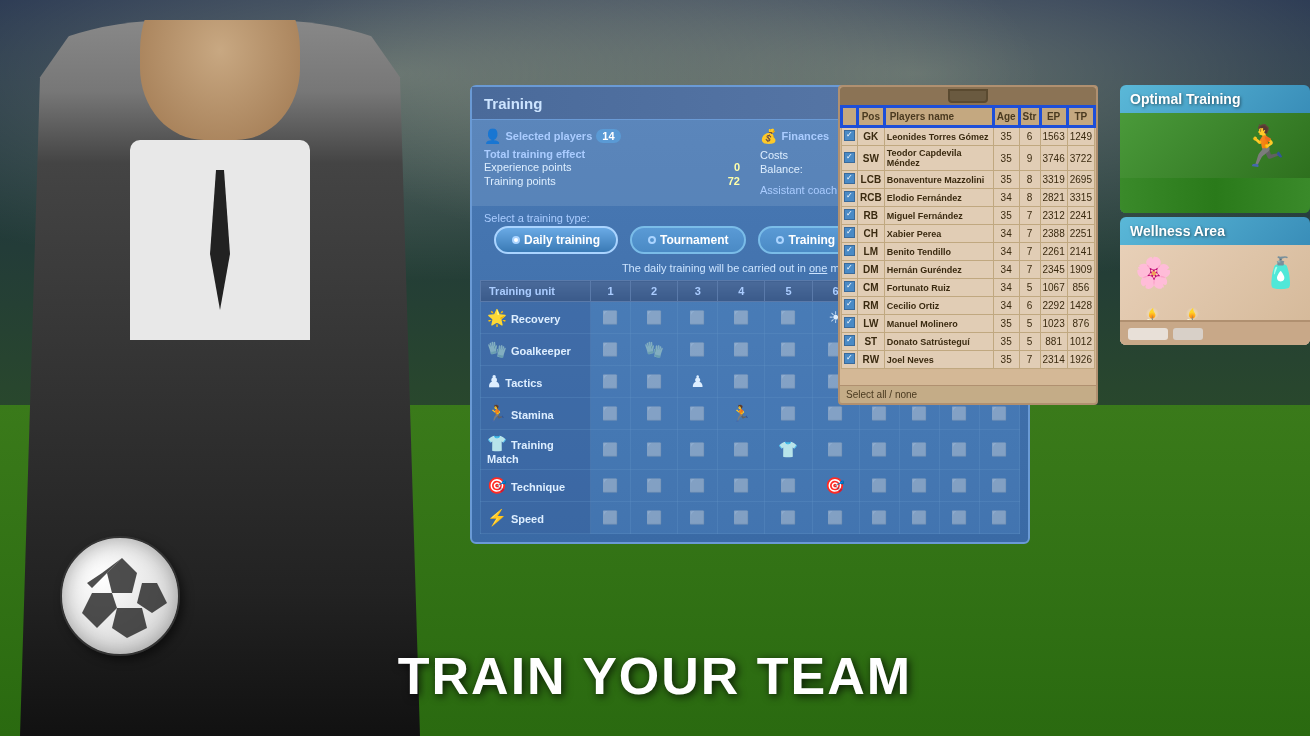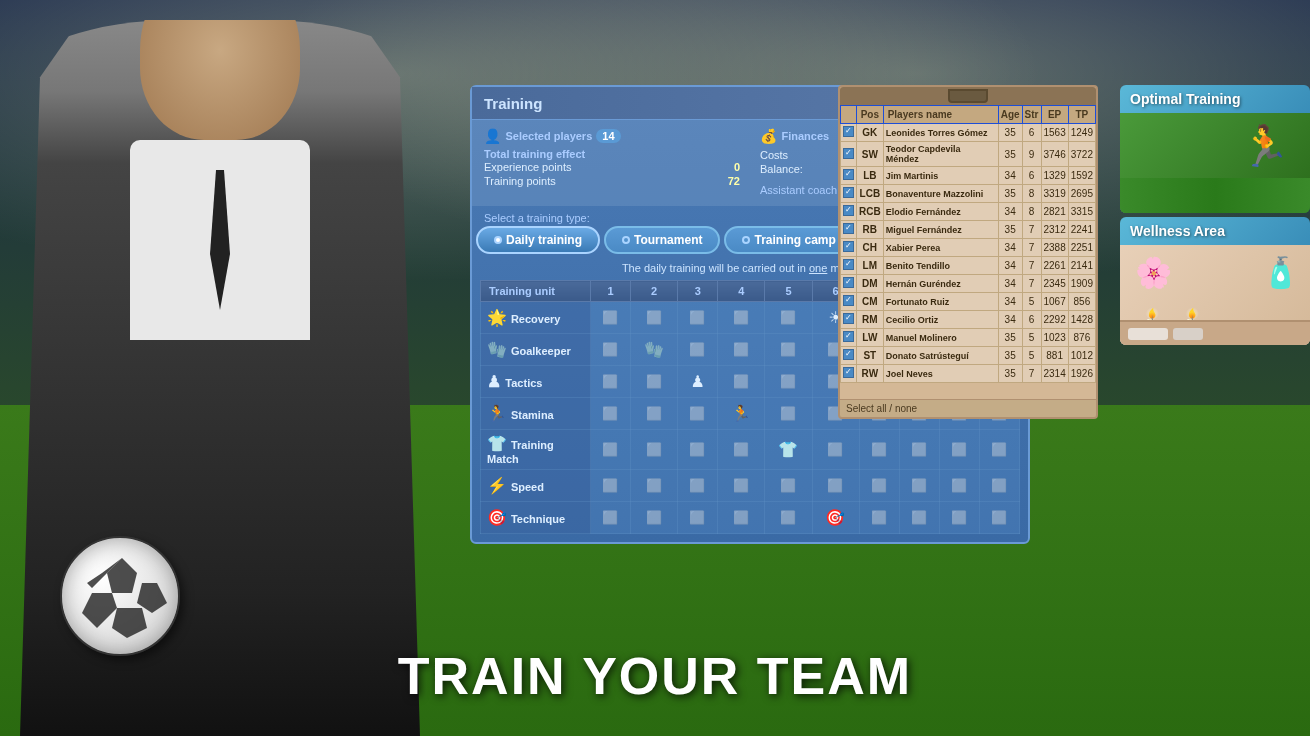--- a/index.html
+++ b/index.html
@@ -130,22 +130,22 @@
 
     
     .type-selector-label {
       color: #aaccff;
       font-size: 11px;
       padding: 6px 12px 2px;
     }
     .type-selector-row {
       display: flex;
       align-items: center;
-      padding: 0 4px 6px;
-      gap: 4px;
+      padding: 0 22px 6px;
+      gap: 12px;
     }
     .type-btn {
       background: linear-gradient(180deg, #5a9ad5, #4a8ac5);
       border: 2px solid #7abce8;
       border-radius: 20px;
       color: white;
       padding: 5px 16px;
       font-size: 12px;
       font-weight: bold;
       cursor: pointer;
@@ -243,21 +243,21 @@
     .players-table {
       width: 100%;
       border-collapse: collapse;
       font-size: 10px;
     }
     .players-table th {
       background: #c4a880;
       color: #4a3a20;
       padding: 3px 2px;
       text-align: center;
-      border: 1px solid #1d4ed8;
+      border: 3px solid #1d4ed8;
       font-weight: bold;
     }
     .players-table th.name-col { text-align: left; padding-left: 4px; }
     .players-table td {
       padding: 2px 2px;
       border: 1px solid #c0a880;
       text-align: center;
       color: #3a2a10;
       background: rgba(255,255,255,0.3);
       font-size: 10px;
@@ -545,40 +545,40 @@
           <td><span style="color:rgba(150,180,220,0.4);font-size:13px;">⬜</span></td>
           <td><span style="color:rgba(150,180,220,0.4);font-size:13px;">⬜</span></td>
           <td><span style="font-size:16px;">👕</span></td>
           <td><span style="color:rgba(150,180,220,0.4);font-size:13px;">⬜</span></td>
           <td><span style="color:rgba(150,180,220,0.4);font-size:13px;">⬜</span></td>
           <td><span style="color:rgba(150,180,220,0.4);font-size:13px;">⬜</span></td>
           <td><span style="color:rgba(150,180,220,0.4);font-size:13px;">⬜</span></td>
           <td><span style="color:rgba(150,180,220,0.4);font-size:13px;">⬜</span></td>
         </tr>
         <tr>
-          <td class="unit-name"><span style="font-size:16px;margin-right:4px;">⚡</span>Speed</td>
-          <td><span style="color:rgba(150,180,220,0.4);font-size:13px;">⬜</span></td>
-          <td><span style="color:rgba(150,180,220,0.4);font-size:13px;">⬜</span></td>
-          <td><span style="color:rgba(150,180,220,0.4);font-size:13px;">⬜</span></td>
-          <td><span style="color:rgba(150,180,220,0.4);font-size:13px;">⬜</span></td>
-          <td><span style="color:rgba(150,180,220,0.4);font-size:13px;">⬜</span></td>
-          <td><span style="color:rgba(150,180,220,0.4);font-size:13px;">⬜</span></td>
+          <td class="unit-name"><span style="font-size:16px;margin-right:4px;">🎯</span>Technique</td>
+          <td><span style="color:rgba(150,180,220,0.4);font-size:13px;">⬜</span></td>
+          <td><span style="color:rgba(150,180,220,0.4);font-size:13px;">⬜</span></td>
+          <td><span style="color:rgba(150,180,220,0.4);font-size:13px;">⬜</span></td>
+          <td><span style="color:rgba(150,180,220,0.4);font-size:13px;">⬜</span></td>
+          <td><span style="color:rgba(150,180,220,0.4);font-size:13px;">⬜</span></td>
+          <td><span style="font-size:16px;">🎯</span></td>
           <td><span style="color:rgba(150,180,220,0.4);font-size:13px;">⬜</span></td>
           <td><span style="color:rgba(150,180,220,0.4);font-size:13px;">⬜</span></td>
           <td><span style="color:rgba(150,180,220,0.4);font-size:13px;">⬜</span></td>
           <td><span style="color:rgba(150,180,220,0.4);font-size:13px;">⬜</span></td>
         </tr>
         <tr>
-          <td class="unit-name"><span style="font-size:16px;margin-right:4px;">🎯</span>Technique</td>
-          <td><span style="color:rgba(150,180,220,0.4);font-size:13px;">⬜</span></td>
-          <td><span style="color:rgba(150,180,220,0.4);font-size:13px;">⬜</span></td>
-          <td><span style="color:rgba(150,180,220,0.4);font-size:13px;">⬜</span></td>
-          <td><span style="color:rgba(150,180,220,0.4);font-size:13px;">⬜</span></td>
-          <td><span style="color:rgba(150,180,220,0.4);font-size:13px;">⬜</span></td>
-          <td><span style="font-size:16px;">🎯</span></td>
+          <td class="unit-name"><span style="font-size:16px;margin-right:4px;">⚡</span>Speed</td>
+          <td><span style="color:rgba(150,180,220,0.4);font-size:13px;">⬜</span></td>
+          <td><span style="color:rgba(150,180,220,0.4);font-size:13px;">⬜</span></td>
+          <td><span style="color:rgba(150,180,220,0.4);font-size:13px;">⬜</span></td>
+          <td><span style="color:rgba(150,180,220,0.4);font-size:13px;">⬜</span></td>
+          <td><span style="color:rgba(150,180,220,0.4);font-size:13px;">⬜</span></td>
+          <td><span style="color:rgba(150,180,220,0.4);font-size:13px;">⬜</span></td>
           <td><span style="color:rgba(150,180,220,0.4);font-size:13px;">⬜</span></td>
           <td><span style="color:rgba(150,180,220,0.4);font-size:13px;">⬜</span></td>
           <td><span style="color:rgba(150,180,220,0.4);font-size:13px;">⬜</span></td>
           <td><span style="color:rgba(150,180,220,0.4);font-size:13px;">⬜</span></td>
         </tr>
       </tbody>
   </table>
 </div>
 
 <div class="players-panel">
@@ -612,29 +612,20 @@
             <td class="check-cell"><span class="checkbox checked"></span></td>
             <td class="pos-cell">SW</td>
             <td class="name-td">Teodor Capdevila Méndez</td>
             <td>35</td>
             <td>9</td>
             <td>3746</td>
             <td>3722</td>
           </tr>
           <tr>
             <td class="check-cell"><span class="checkbox checked"></span></td>
-            <td class="pos-cell">LB</td>
-            <td class="name-td">Jim Martinis</td>
-            <td>34</td>
-            <td>6</td>
-            <td>1329</td>
-            <td>1592</td>
-          </tr>
-          <tr>
-            <td class="check-cell"><span class="checkbox checked"></span></td>
             <td class="pos-cell">LCB</td>
             <td class="name-td">Bonaventure Mazzolini</td>
             <td>35</td>
             <td>8</td>
             <td>3319</td>
             <td>2695</td>
           </tr>
           <tr>
             <td class="check-cell"><span class="checkbox checked"></span></td>
             <td class="pos-cell">RCB</td>

